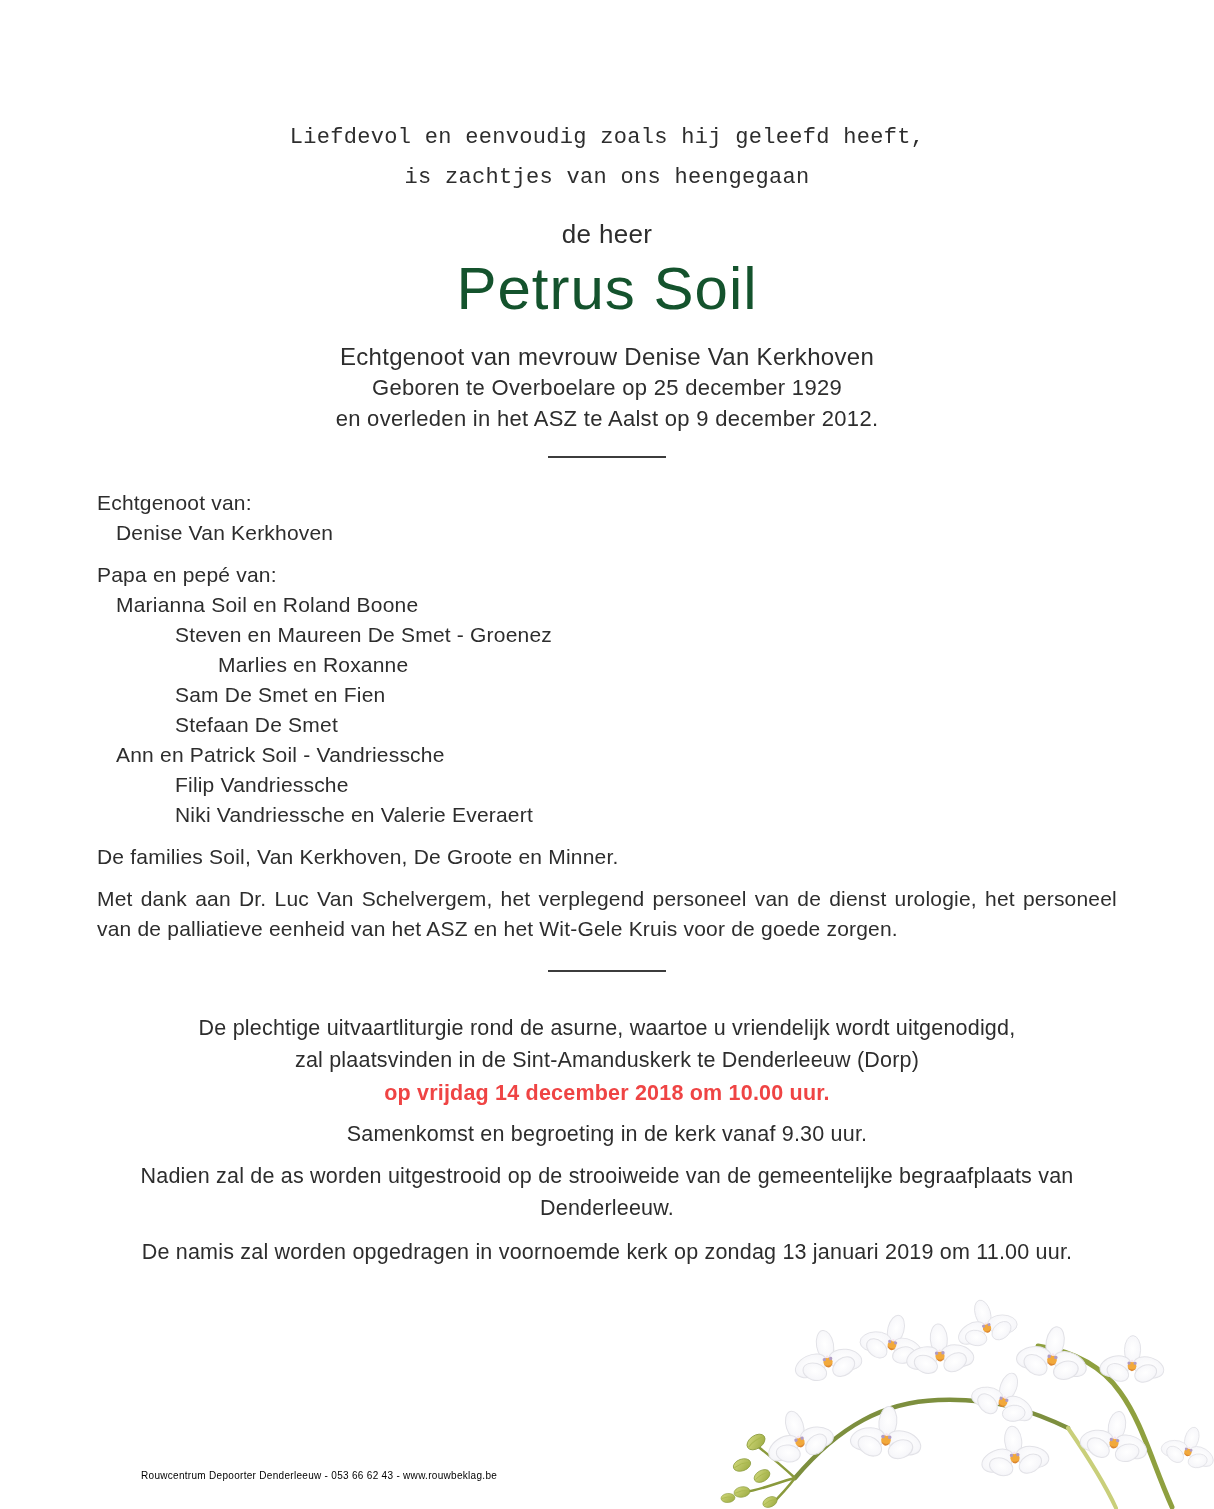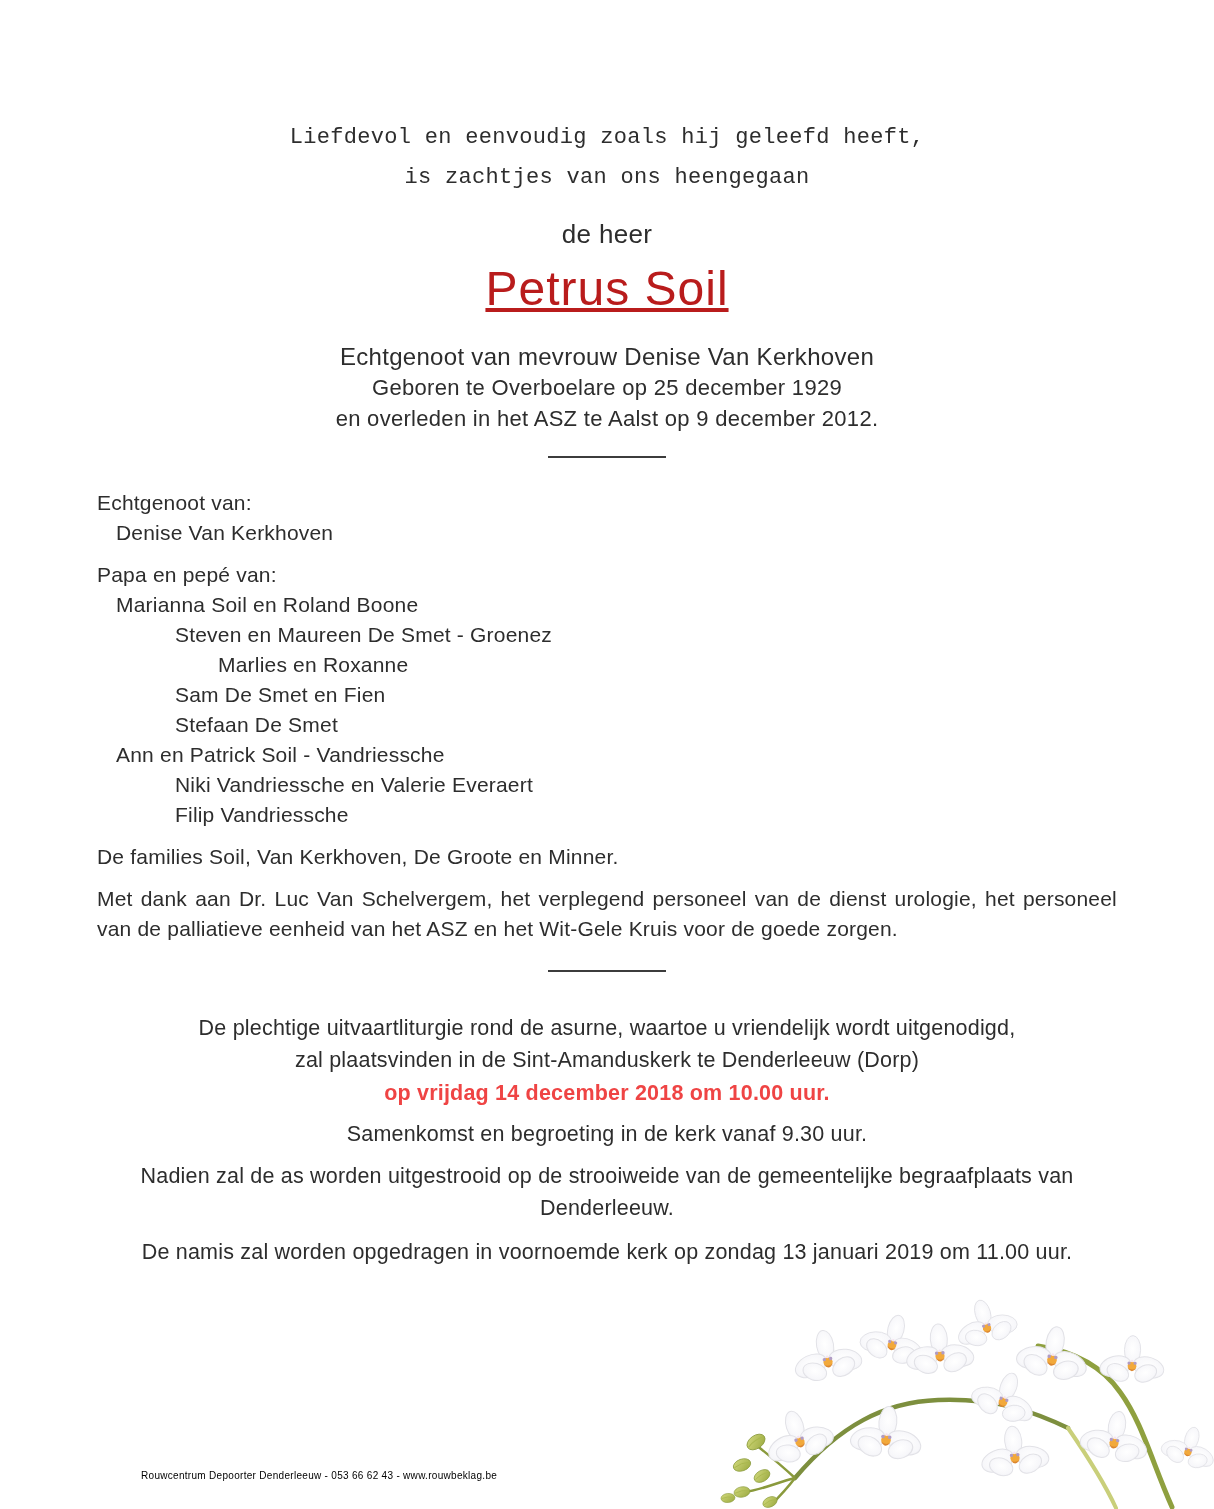--- a/index.html
+++ b/index.html
@@ -10,22 +10,22 @@
     font-family:"Liberation Sans", sans-serif;
     color:#2d2d2d;
     overflow:hidden;
   }
   .content{padding:0 97px;}
   .center{text-align:center;}
   .intro-line{font-size:22px;line-height:40px;letter-spacing:.3px;font-family:Liberation Mono, monospace;}
   .intro-block{margin-top:118px;}
   .salutation{font-size:26px;line-height:24px;margin-top:24px;letter-spacing:.3px;}
   .deceased-name{
-    font-size:48px;line-height:70px;margin-top:8px;
-    font-weight:300;letter-spacing:1px;color:#b91c1c;text-decoration:underline;
+    font-size:60px;line-height:70px;margin-top:8px;
+    font-weight:300;letter-spacing:1px;color:#14532d;
   }
   .spouse-line{font-size:24px;line-height:30px;margin-top:18px;letter-spacing:.3px;}
   .birth-block{margin-top:0;}
   .birth-line{font-size:22px;line-height:31px;letter-spacing:.3px;}
   .divider{width:118px;border:none;border-top:2px solid #3c3c3c;margin:22px auto 0;}
   .divider.mid{margin-top:26px;}
   .left-block{margin-top:30px;}
   .body-line{font-size:21px;line-height:30px;letter-spacing:.2px;}
   .header-gap{margin-top:12px;}
   [data-indent="1"]{margin-left:19px;}
@@ -78,22 +78,22 @@
       <div class="body-line" data-indent="1">Denise Van Kerkhoven</div>
 
       <div class="body-line header-gap">Papa en pepé van:</div>
 
       <div class="body-line" data-indent="1">Marianna Soil en Roland Boone</div>
       <div class="body-line" data-indent="2">Steven en Maureen De Smet - Groenez</div>
       <div class="body-line" data-indent="3">Marlies en Roxanne</div>
       <div class="body-line" data-indent="2">Sam De Smet en Fien</div>
       <div class="body-line" data-indent="2">Stefaan De Smet</div>
       <div class="body-line" data-indent="1">Ann en Patrick Soil - Vandriessche</div>
+      <div class="body-line" data-indent="2">Filip Vandriessche</div>
       <div class="body-line" data-indent="2">Niki Vandriessche en Valerie Everaert</div>
-      <div class="body-line" data-indent="2">Filip Vandriessche</div>
 
       <div class="body-line families-line">De families Soil, Van Kerkhoven, De Groote en Minner.</div>
 
       <div class="thanks-par">Met dank aan Dr. Luc Van Schelvergem, het verplegend personeel van de dienst urologie, het personeel van de palliatieve eenheid van het ASZ en het Wit-Gele Kruis voor de goede zorgen.</div>
     </div>
 
     <hr class="divider mid">
 
     <div class="center">
       <div class="svc svc-first">De plechtige uitvaartliturgie rond de asurne, waartoe u vriendelijk wordt uitgenodigd,</div>

